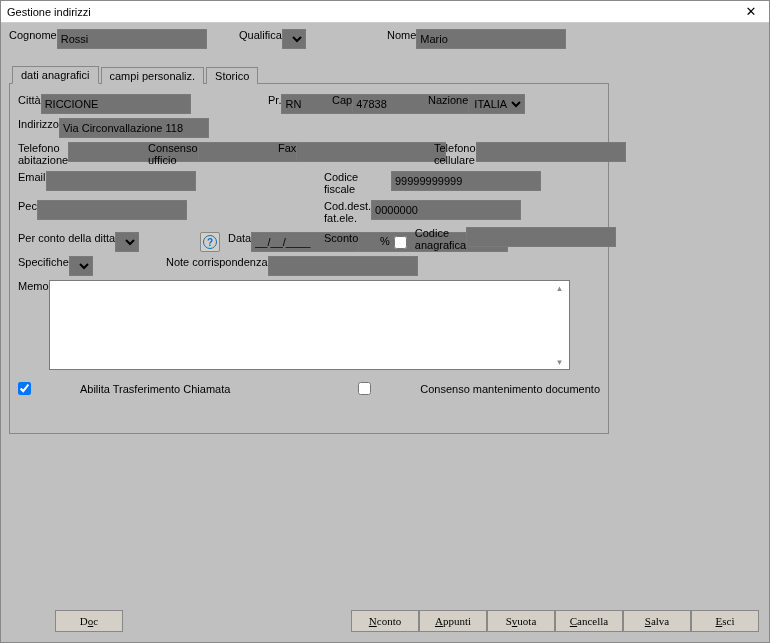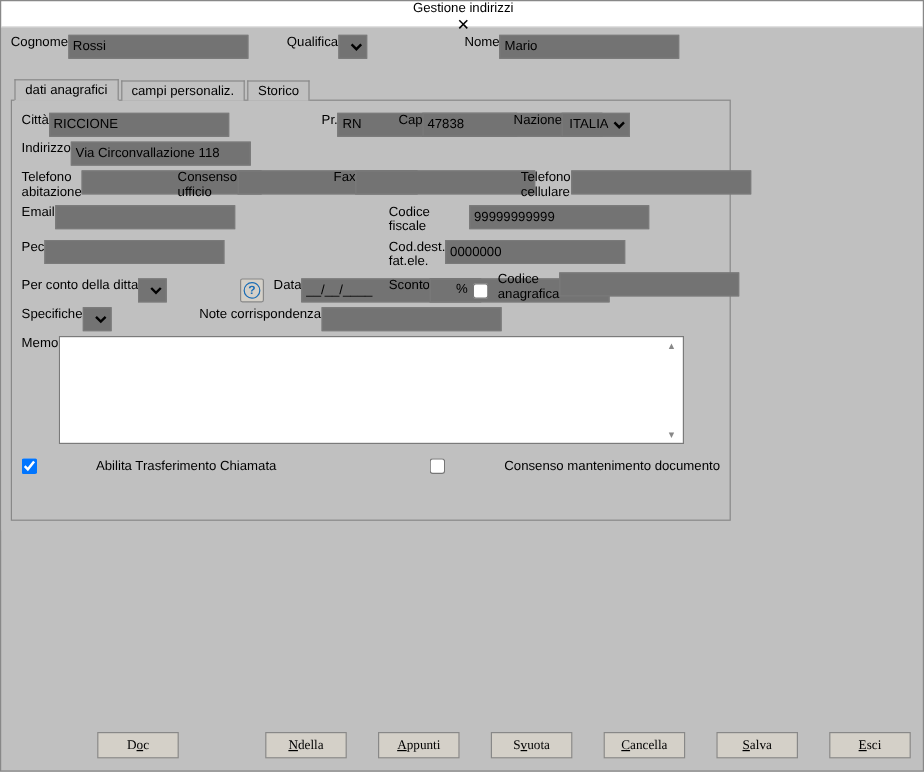--- a/index.html
+++ b/index.html
@@ -1,35 +1,35 @@
 <!DOCTYPE html>
 <html><head>
 <meta charset="utf-8">
 <style>
 * { box-sizing: border-box; margin: 0; padding: 0; }
 body { font-family: Tahoma, Arial, sans-serif; font-size: 11px; background: #c0c0c0; width: 770px; height: 643px; overflow: hidden; position: relative; border: 1px solid #888; }
-.titlebar { height: 22px; background: #fff; display: flex; align-items: center; padding: 0 4px 0 6px; border-bottom: 1px solid #ccc; flex-direction: column; }
+.titlebar { height: 22px; background: #fff; display: flex; align-items: center; padding: 0 4px 0 6px; justify-content: space-between; border-bottom: 1px solid #ccc; }
 .close-btn { width: 28px; height: 18px; display: flex; align-items: center; justify-content: center; cursor: pointer; font-size: 13px; font-family: Arial; }
 .content { padding: 6px 8px 8px 8px; background: #c0c0c0; }
 .row { display: flex; gap: 0; }
 .field { display: flex; flex-direction: row; margin-right: 8px; }
 .label { font-size: 11px; color: #000; margin-bottom: 1px; }
 input[type="text"], select, textarea { font-family: Tahoma, Arial; font-size: 11px; border: 1px solid #7a7a7a; background: #737373; padding: 2px 3px; height: 20px; }
 select { height: 20px; padding: 0 1px; }
 .tabs-container { margin-top: 10px; border: 1px solid #888; background: #c0c0c0; position: relative; padding: 8px 8px 10px 8px; }
 .tabs { position: absolute; top: -17px; left: 2px; display: flex; }
 .tab { border: 1px solid #888; border-bottom: none; background: #c0c0c0; padding: 2px 8px 2px 8px; font-size: 11px; cursor: pointer; margin-right: 2px; height: 17px; display: flex; align-items: center; }
 .tab.active { background: #c0c0c0; border-bottom: 1px solid #c0c0c0; position: relative; z-index: 2; height: 18px; margin-top: -1px; }
 .tabbody { padding-top: 2px; }
 .pct { font-size: 11px; margin: 0 4px 2px 2px; align-self: flex-end; padding-bottom: 3px; }
 .chk { width: 13px; height: 13px; }
 .chk-row { display: flex; align-items: center; gap: 5px; margin-top: 12px; justify-content: space-between; }
 .help-btn { width: 20px; height: 20px; border: 1px solid #888; background: #d4d0c8; display: flex; align-items: center; justify-content: center; cursor: pointer; font-size: 11px; border-radius: 2px; }
 .help-ico { width: 14px; height: 14px; border-radius: 50%; border: 1px solid #1a6db5; color: #1a6db5; font-size: 10px; display: flex; align-items: center; justify-content: center; font-weight: bold; }
-.button-bar { position: absolute; bottom: 10px; left: 0; right: 0; display: flex; padding: 0 10px; gap: 26px; }
+.button-bar { position: absolute; bottom: 10px; left: 0; right: 0; display: flex; padding: 0 10px; gap: 0; }
 .button-bar .spacer { flex: 1; }
 .btn { min-width: 68px; height: 22px; background: #d4d0c8; border: 1px solid #888; font-family: Tahoma; font-size: 11px; cursor: pointer; padding: 0 10px; }
 .ul { text-decoration: underline; }
 .memo { width: 521px; height: 90px; background: #fff; border: 1px solid #7a7a7a; position: relative; padding: 3px; }
 .memo-scroll { position: absolute; right: 2px; top: 2px; width: 14px; font-size: 9px; color: #888; text-align: center; }
 </style>
 </head>
 <body>
 
 <div class="titlebar">
@@ -188,19 +188,19 @@
 
       <div style="height:28px"></div>
     </div>
   </div>
 </div>
 
 <div class="button-bar">
   <div style="width:44px"></div>
   <button class="btn"><span>D</span><span class="ul">o</span><span>c</span></button>
   <div class="spacer"></div>
-  <button class="btn"><span></span><span class="ul">N</span><span>della</span></button>
+  <button class="btn"><span></span><span class="ul">N</span><span>conto</span></button>
   <button class="btn"><span></span><span class="ul">A</span><span>ppunti</span></button>
   <button class="btn"><span>S</span><span class="ul">v</span><span>uota</span></button>
   <button class="btn"><span></span><span class="ul">C</span><span>ancella</span></button>
   <button class="btn"><span></span><span class="ul">S</span><span>alva</span></button>
   <button class="btn"><span></span><span class="ul">E</span><span>sci</span></button>
 </div>
 
 </body></html>

